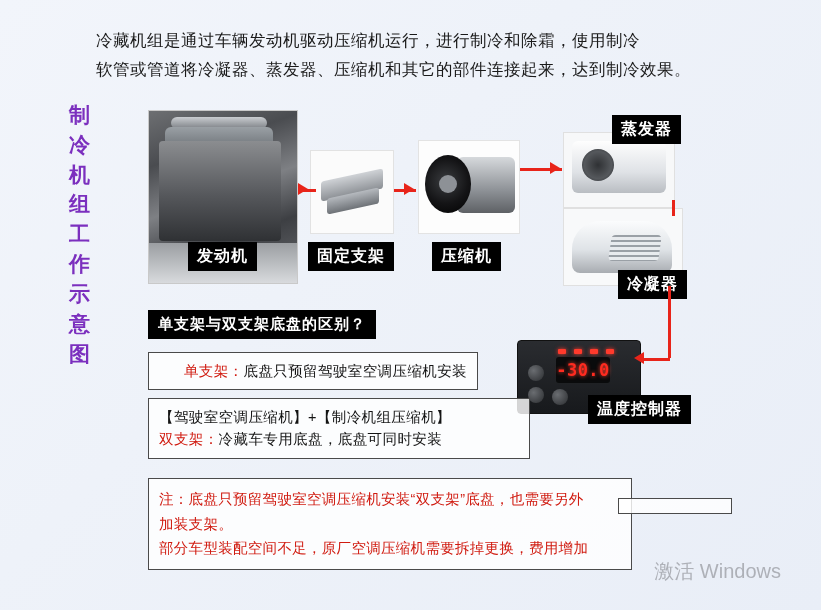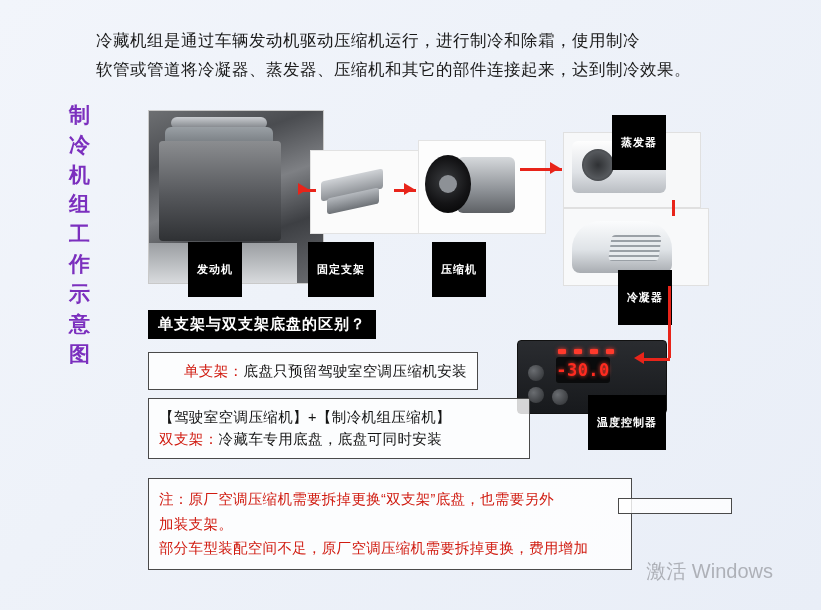--- a/index.html
+++ b/index.html
@@ -41,21 +41,20 @@
     text-align: center;
     letter-spacing: 1px;
   }
   .vtitle span { display: block; }
 
   
   .photo {
     position: absolute;
     background: #fff;
     overflow: hidden;
-    padding-left: 26px;
   }
   .engine-photo {
     left: 148px; top: 110px; width: 148px; height: 172px;
     background: linear-gradient(160deg,#6d6f72 0%,#4a4c50 25%,#7e8084 48%,#3d3f43 70%,#6a6c70 100%);
     border: 1px solid #c9c9c9;
   }
   .engine-photo .blk {
     position: absolute; left: 10px; top: 30px; width: 122px; height: 100px;
     background: linear-gradient(180deg,#8b8d90 0%,#55575b 55%,#2f3134 100%);
     border-radius: 4px;
@@ -172,23 +171,23 @@
   .controller-photo .l1 { left: 40px; top: 8px; }
   .controller-photo .l2 { left: 56px; top: 8px; }
   .controller-photo .l3 { left: 72px; top: 8px; }
   .controller-photo .l4 { left: 88px; top: 8px; }
 
   
   .blabel {
     position: absolute;
     background: #000;
     color: #fff;
-    font-size: 11px;
+    font-size: 16px;
     font-weight: bold;
-    padding: 20px 9px;
+    padding: 4px 9px;
     letter-spacing: 1px;
     white-space: nowrap;
   }
   .lbl-engine    { left: 188px; top: 242px; }
   .lbl-bracket   { left: 308px; top: 242px; }
   .lbl-compressor{ left: 432px; top: 242px; }
   .lbl-evaporator{ left: 612px; top: 115px; }
   .lbl-condenser { left: 618px; top: 270px; }
   .lbl-controller{ left: 588px; top: 395px; }
 
@@ -248,21 +247,21 @@
     font-size: 15px;
     font-weight: bold;
     line-height: 1.45;
     color: #141414;
     text-align: center;
   }
 
   
   .watermark {
     position: absolute;
-    right: 48px;
+    right: 40px;
     bottom: 28px;
     text-align: left;
     color: rgba(90,90,95,0.42);
     pointer-events: none;
     margin-top: 20px;
   }
   .watermark .w1 { font-size: 20px; line-height: 1.1; }
   .watermark .w2 { font-size: 11.5px; margin-top: 3px; }
 </style>
 </head>
@@ -353,21 +352,21 @@
   </div>
 
   <div class="tbox row2">
     <div>【驾驶室空调压缩机】+【制冷机组压缩机】</div>
     <div>
       <span class="hl">双支架：</span><span>冷藏车专用底盘，底盘可同时安装</span>
     </div>
   </div>
 
   <div class="notebox">
-    <div>注：原厂空调压缩机需要拆掉更换“双支架”底盘，也需要另外</div>
+    <div>注：底盘只预留驾驶室空调压缩机安装“双支架”底盘，也需要另外</div>
     <div>加装支架。</div>
     <div>部分车型装配空间不足，原厂空调压缩机需要拆掉更换，费用增加</div>
   </div>
 
   <div class="sidebox">
   </div>
 
   <div class="watermark">
     <div class="w1">激活 Windows</div>
   </div>

